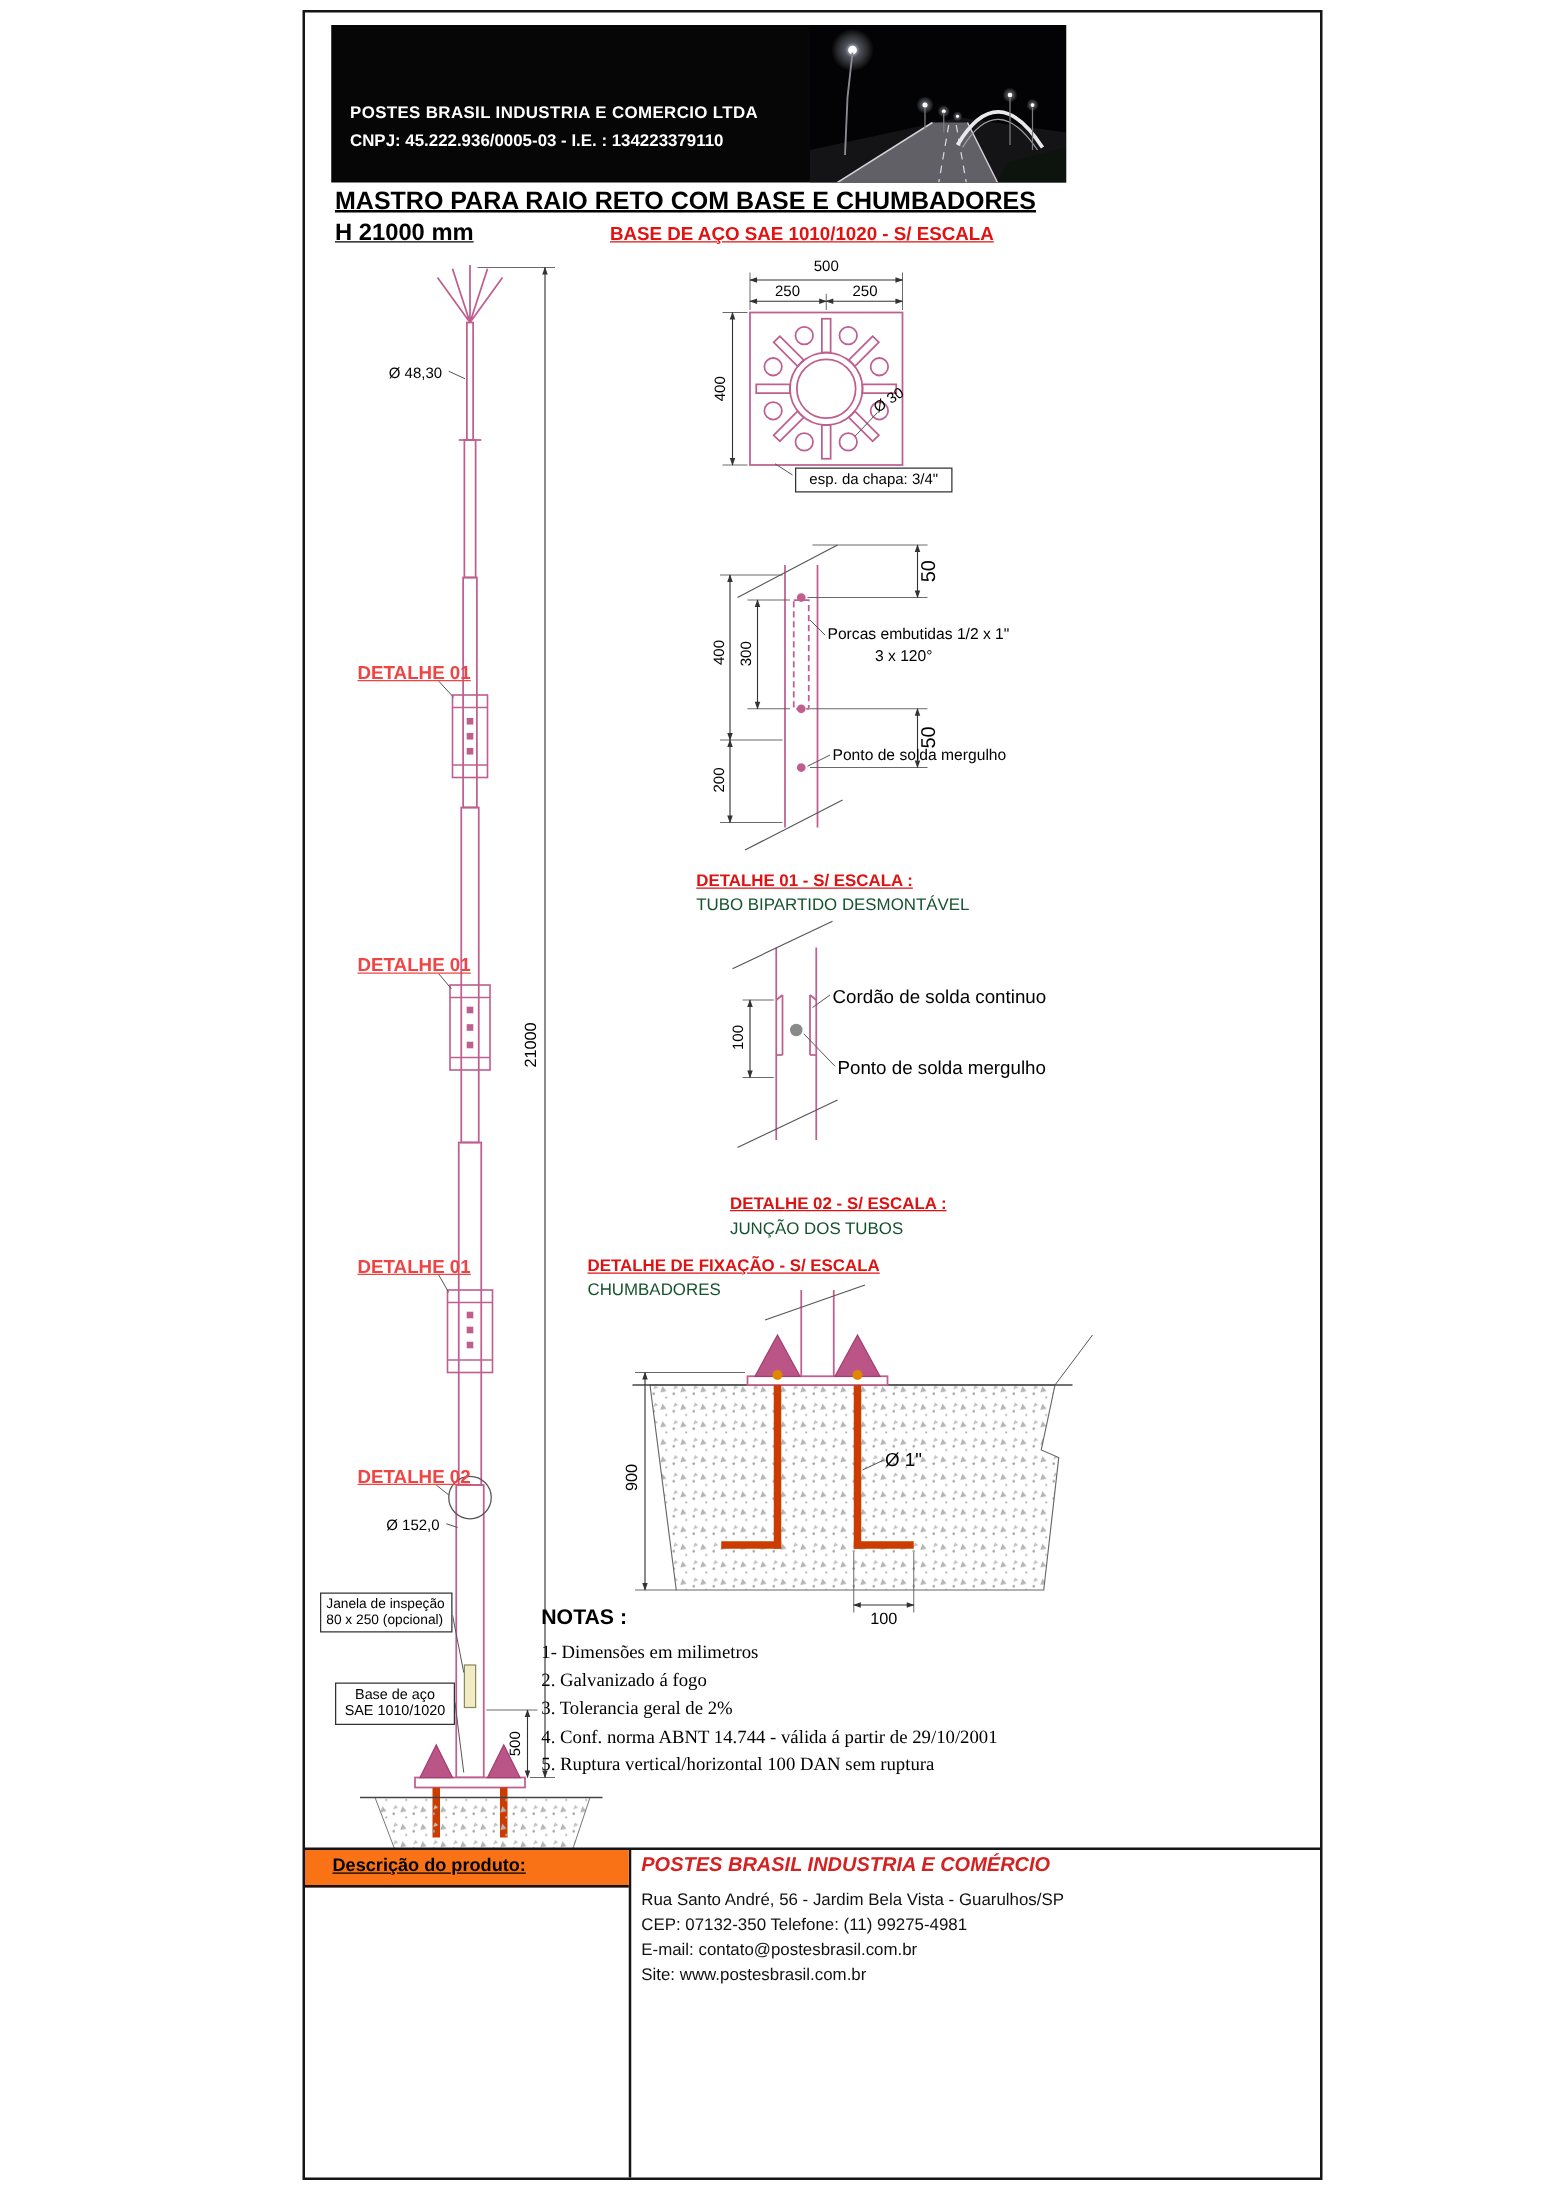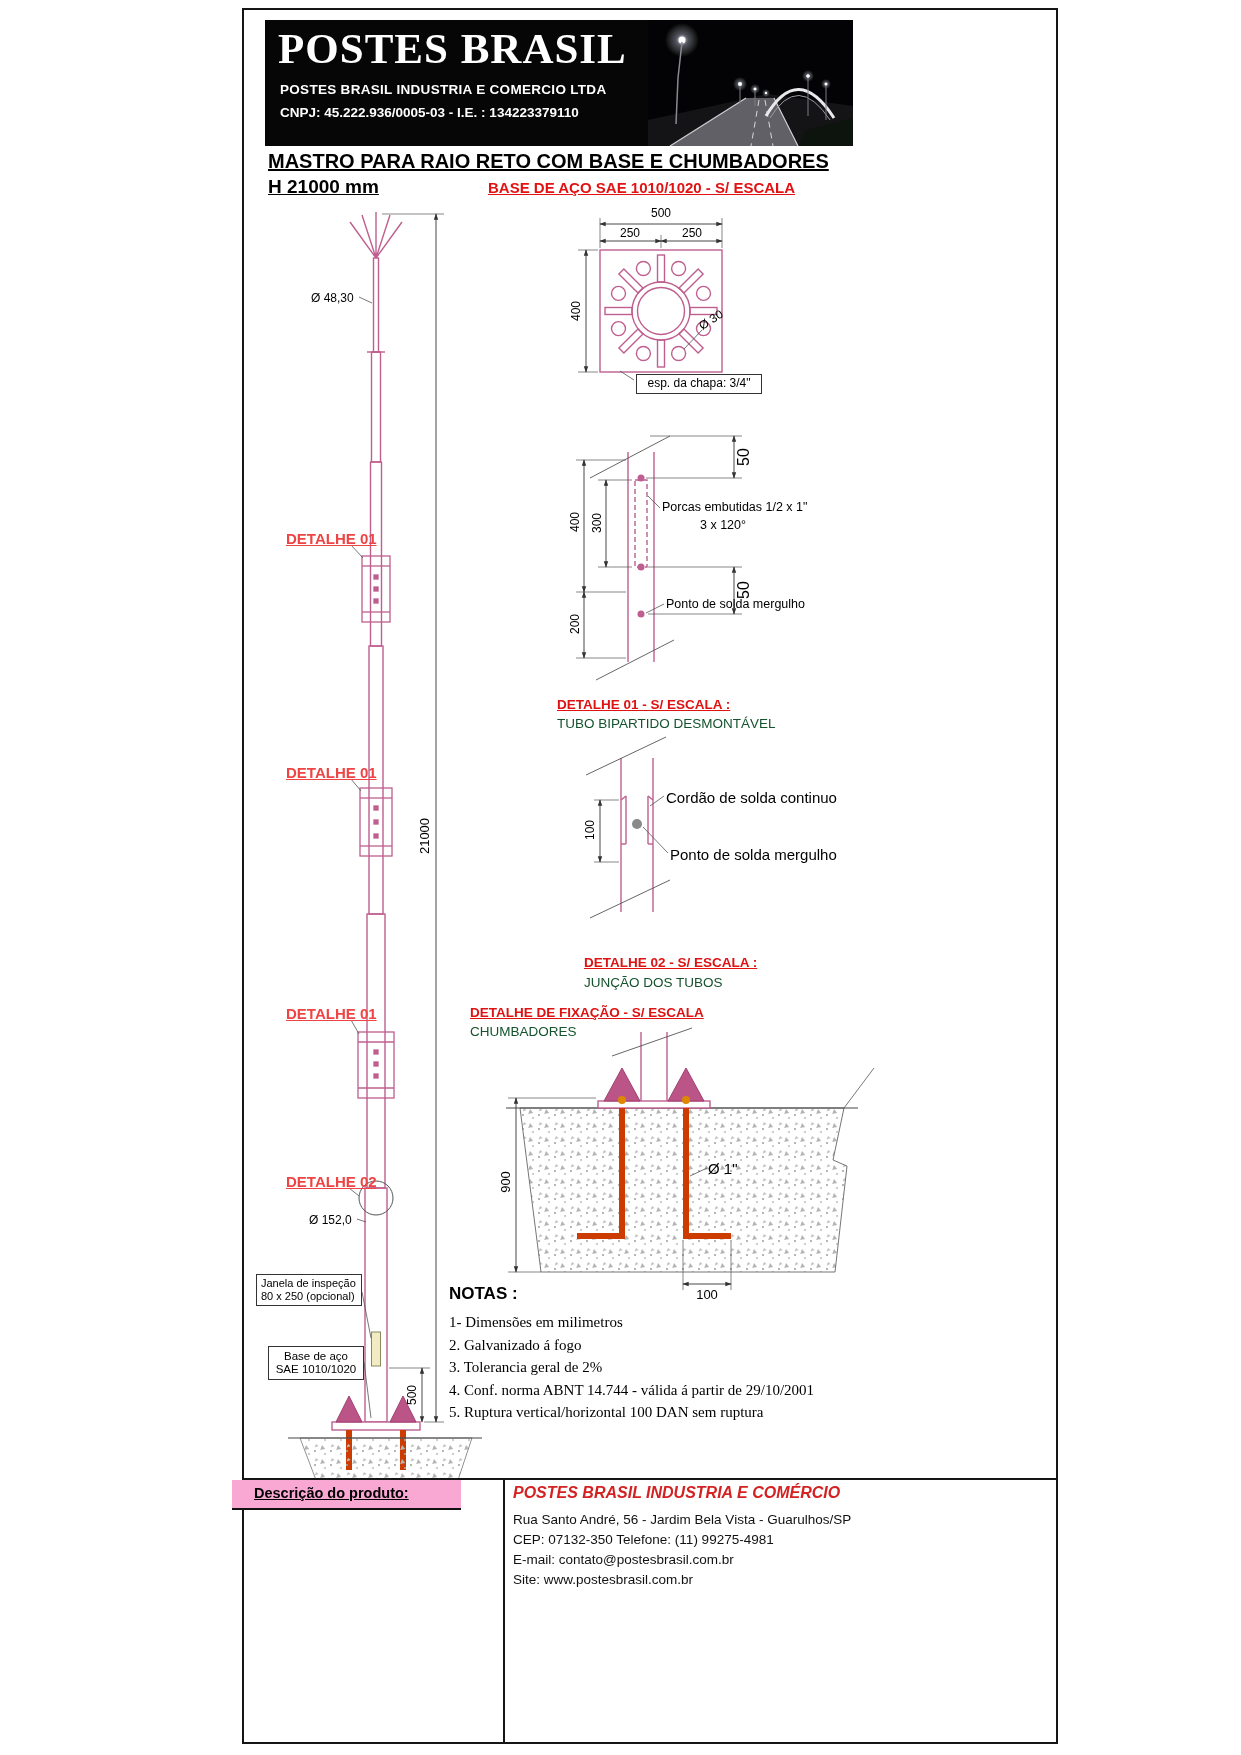--- a/index.html
+++ b/index.html
@@ -19,26 +19,26 @@
   .t-base{position:absolute;left:488px;top:179px;font-size:15px;font-weight:bold;color:#e31212;text-decoration:underline;white-space:nowrap}
   .lbl{position:absolute;white-space:nowrap;font-size:12px;color:#000}
   .cx{transform:translateX(-50%)}
   .rot{transform:translate(-50%,-50%) rotate(-90deg)}
   .r33{transform:rotate(-33deg);transform-origin:left center}
   .d13{font-size:13px}.d15{font-size:15px}.d16{font-size:16px}.d125{font-size:12.5px}
   .red-l{color:#ef4444;font-weight:bold;text-decoration:underline;font-size:15px}
   .sec-t{color:#de1212;font-weight:bold;text-decoration:underline;font-size:13.5px}
   .sec-s{color:#14532d;font-size:13.5px}
   .box{position:absolute;border:1px solid #333;background:#fff;color:#000}
-  .notes{position:absolute;left:449px;top:1284px}
+  .notes{position:absolute;left:433px;top:1284px}
   .notes-t{font-weight:bold;font-size:17px;margin-bottom:7px;white-space:nowrap}
   .notes-i{font-family:"Liberation Serif",serif;font-size:15px;line-height:22.5px;white-space:nowrap}
   .sep{position:absolute;left:244px;top:1478px;width:812px;height:2px;background:#151515}
   .vdiv{position:absolute;left:503px;top:1480px;width:2px;height:262px;background:#151515}
-  .desc-box{position:absolute;left:232px;top:1480px;width:229px;height:30px;border-bottom:2px solid #111;padding:5px 0 0 22px;font-weight:bold;font-size:14.5px;text-decoration:underline;background:#f9a8d4;white-space:nowrap}
+  .desc-box{position:absolute;left:244px;top:1480px;width:259px;height:30px;border-bottom:2px solid #111;padding:5px 0 0 22px;font-weight:bold;font-size:14.5px;text-decoration:underline;background:#f97316;white-space:nowrap}
   .desc-txt{position:absolute;left:268px;top:1520px;width:232px;font-size:15px;line-height:1.4;color:#000}
   .f-co{position:absolute;left:513px;top:1484px;font-size:16px;font-weight:bold;font-style:italic;color:#d42222;white-space:nowrap}
   .f-line{position:absolute;left:513px;font-size:13.5px;color:#111;white-space:nowrap}
 </style>
 </head>
 <body>
 
 <div id="page">
   <div class="frame"></div>
 
@@ -255,21 +255,20 @@
         <line x1="683" y1="1242" x2="683" y2="1290"></line>
         <line x1="731" y1="1242" x2="731" y2="1290"></line>
       </g>
       <line x1="516" y1="1098" x2="516" y2="1272" stroke="#333" stroke-width="0.9" marker-start="url(#ar)" marker-end="url(#ar)"></line>
       <line x1="683" y1="1284" x2="731" y2="1284" stroke="#333" stroke-width="0.9" marker-start="url(#ar)" marker-end="url(#ar)"></line>
       <line x1="707" y1="1168" x2="690" y2="1176" stroke="#555" stroke-width="0.8"></line>
     </g>
   </svg>
 
   <div class="hdr">
-    <div class="logo">POSTES BRASIL</div>
     <div class="hco">POSTES BRASIL INDUSTRIA E COMERCIO LTDA</div>
     <div class="hcn">CNPJ: 45.222.936/0005-03 - I.E. : 134223379110</div>
     <svg class="photo" viewBox="0 0 205 126" preserveAspectRatio="none">
       <defs>
         <radialGradient id="glw">
           <stop offset="0%" stop-color="#ffffff" stop-opacity="0.95"></stop>
           <stop offset="35%" stop-color="#dfe6ff" stop-opacity="0.35"></stop>
           <stop offset="100%" stop-color="#ffffff" stop-opacity="0"></stop>
         </radialGradient>
       </defs>

